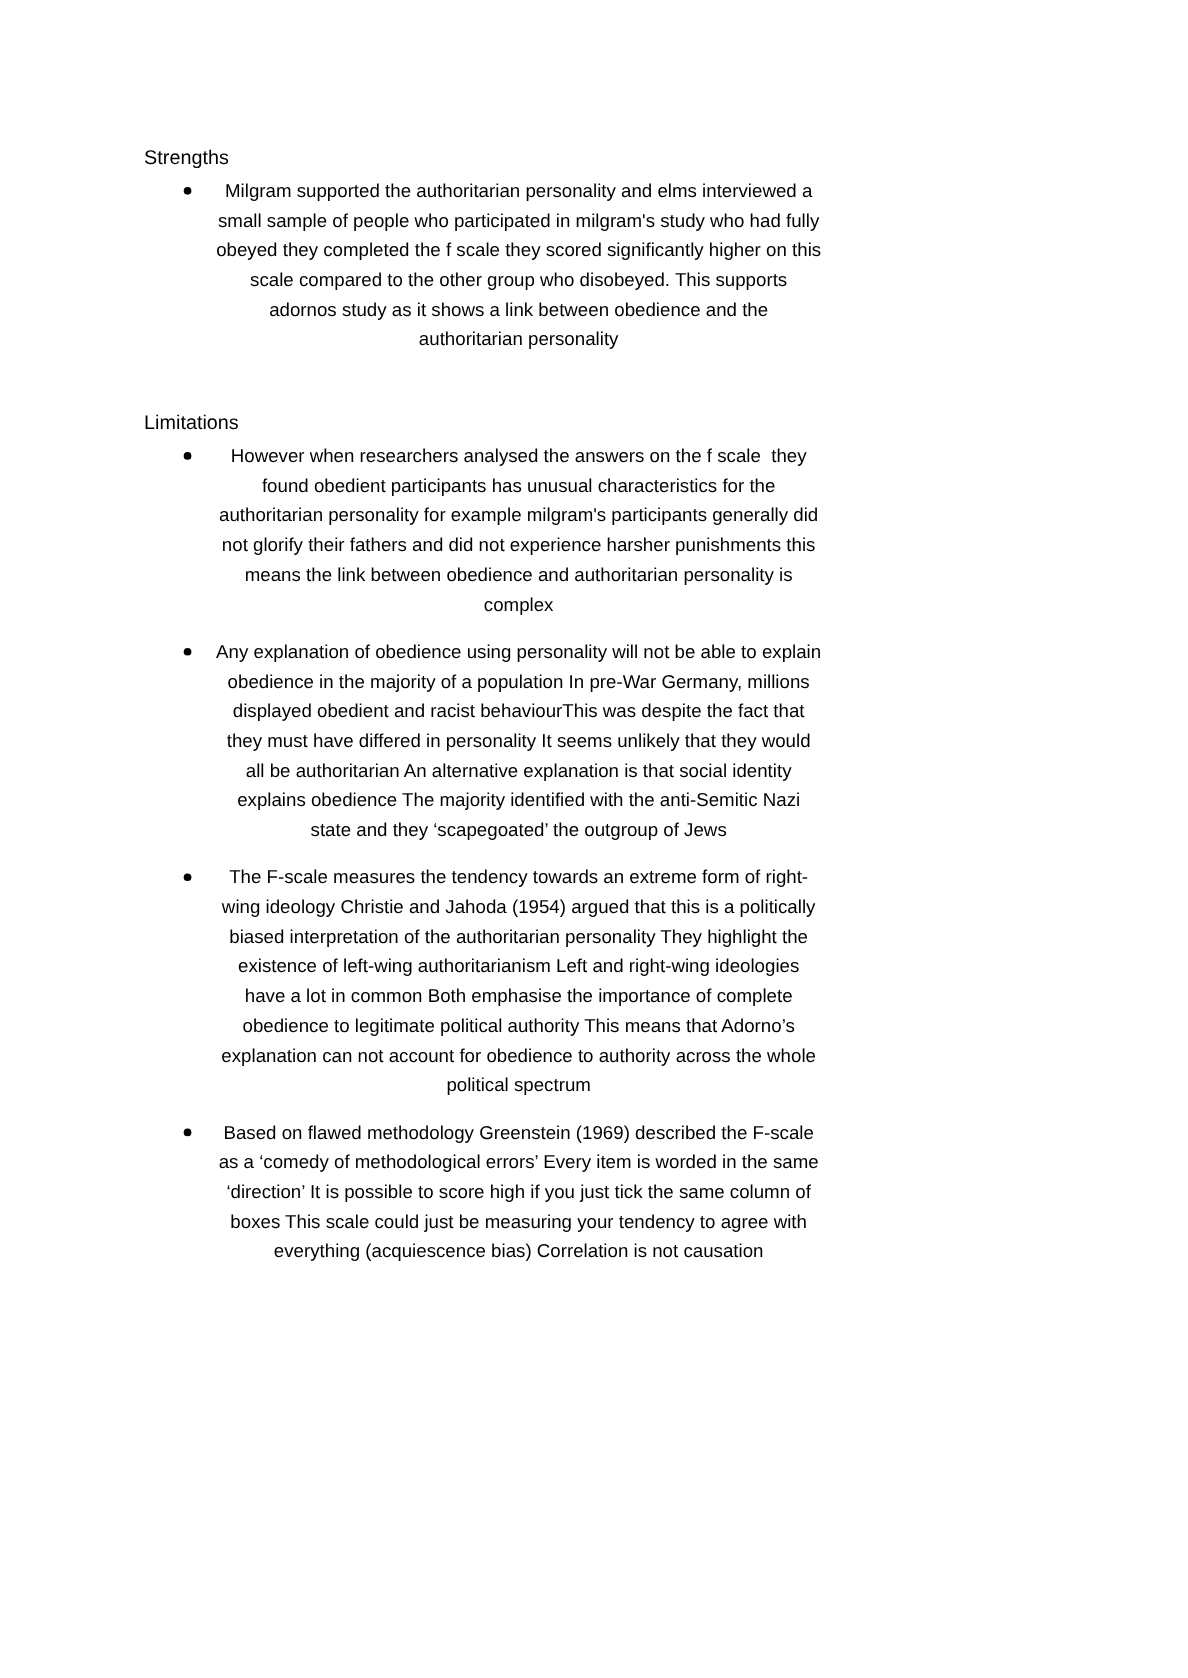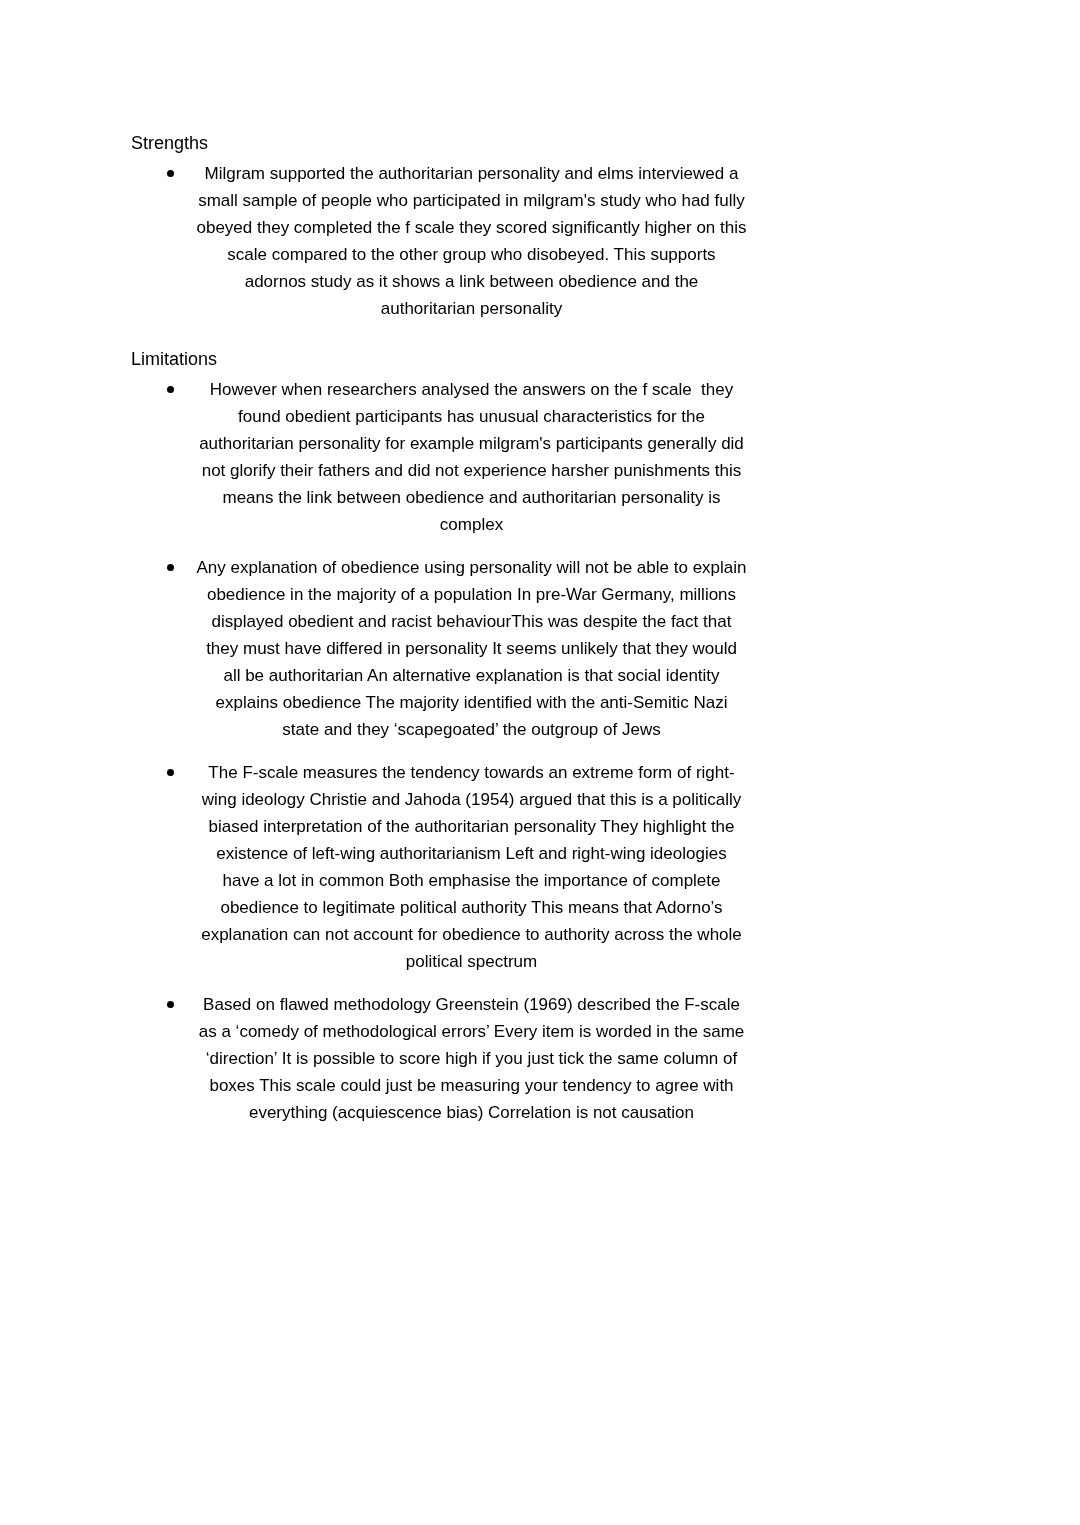--- a/index.html
+++ b/index.html
@@ -14,21 +14,21 @@
     background: #ffffff;
     color: #000000;
     font-family: "Liberation Sans", sans-serif;
     font-size: 17px;
     line-height: 27px;
     box-sizing: border-box;
     padding: 132px 133px 0 131px;
     overflow: hidden;
   }
   .doc-section + .doc-section {
-    margin-top: 26px;
+    margin-top: 51px;
   }
   .section-heading {
     margin: 0 0 6px 0;
     font-size: 18px;
     line-height: 22px;
     font-weight: 400;
     color: #000000;
     white-space: pre-wrap;
   }
   ul.bullet-list {

